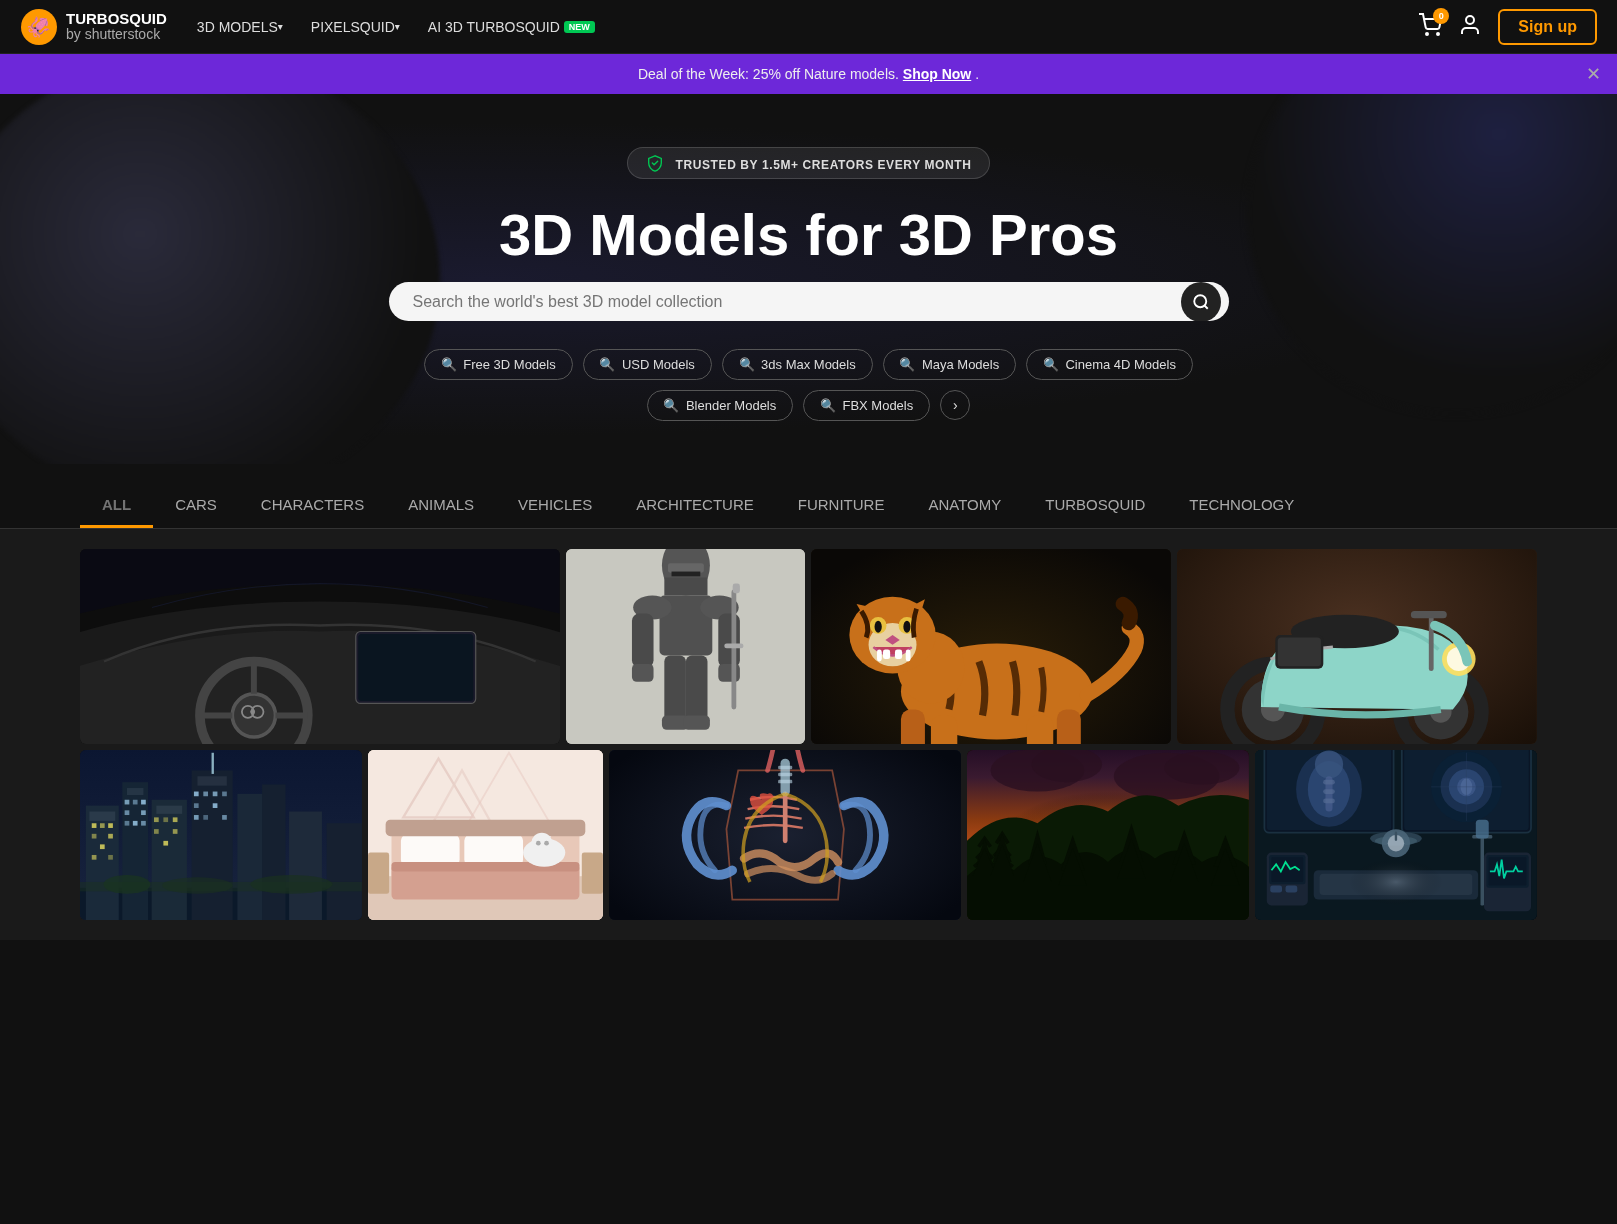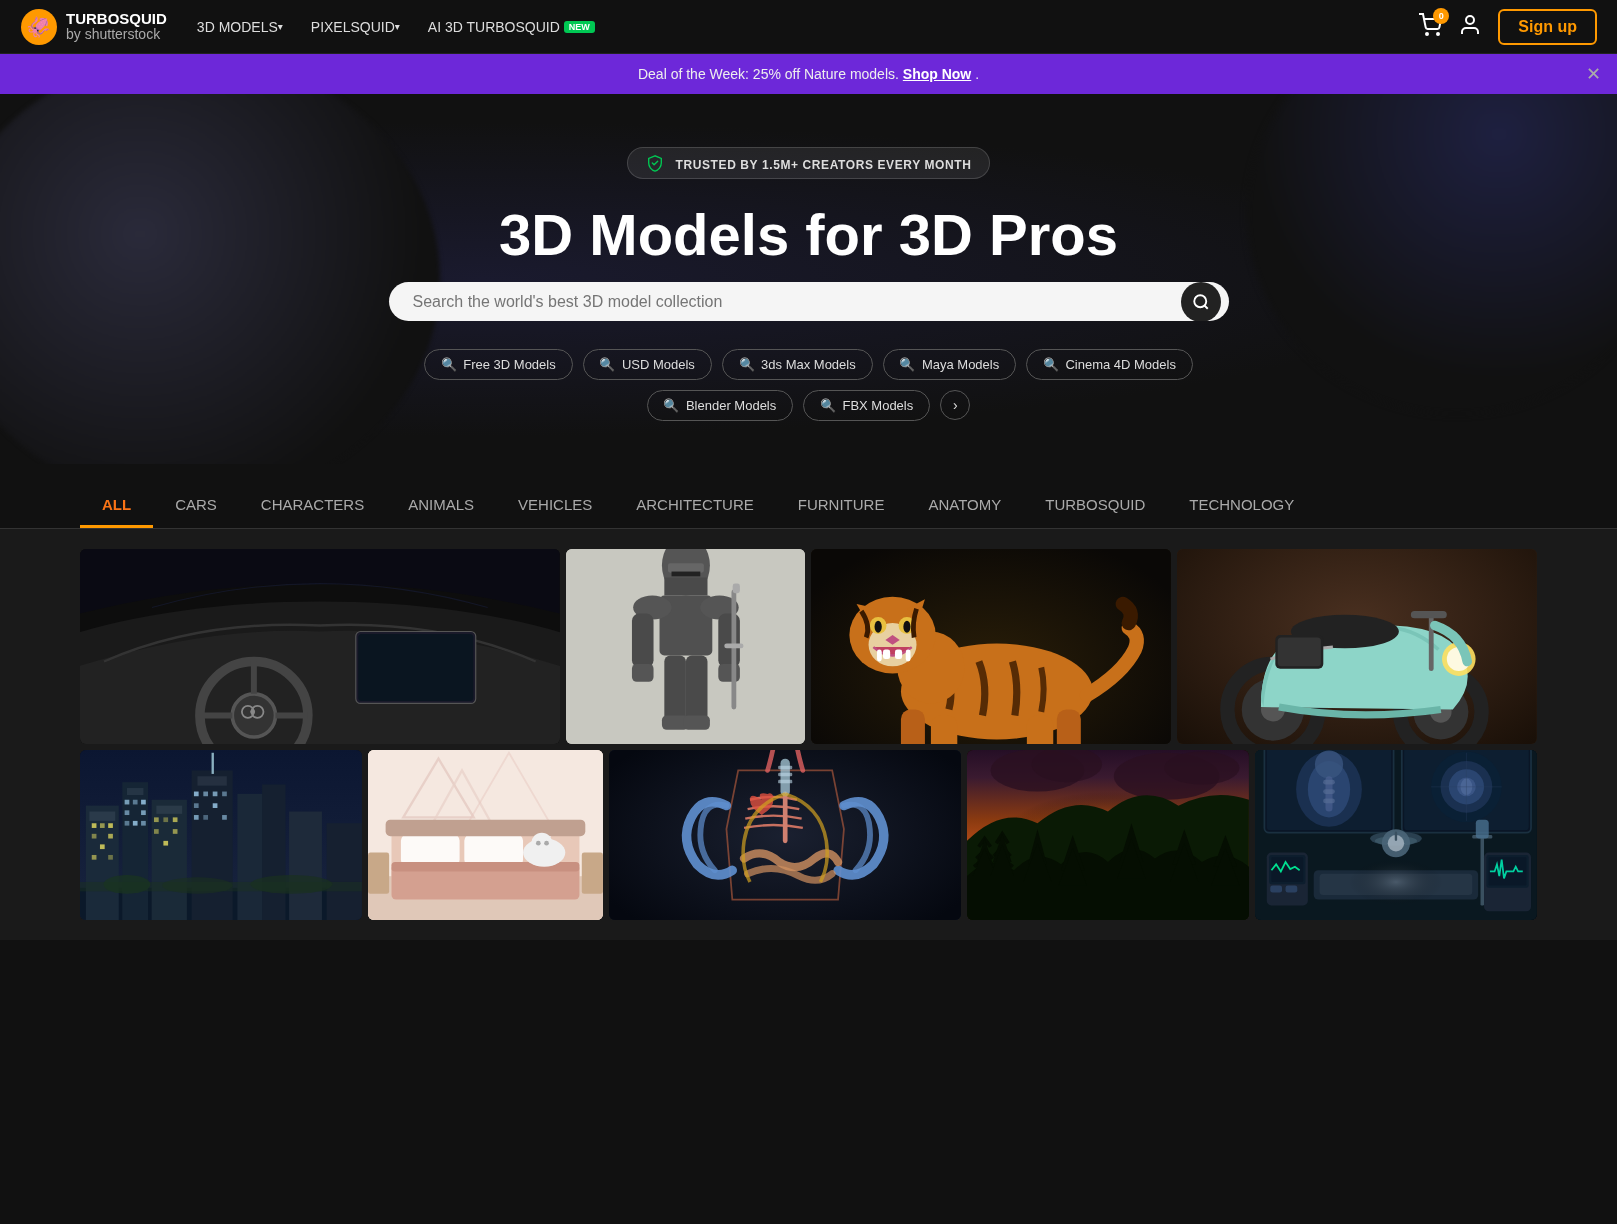--- a/index.html
+++ b/index.html
@@ -262,21 +262,21 @@
       padding: 12px 22px;
       font-size: 15px;
       font-weight: 500;
       color: #aaa;
       cursor: pointer;
       border-bottom: 3px solid transparent;
       white-space: nowrap;
       text-decoration: none;
     }
     .cat-tab.active {
-      color: #f97316;
+      color: #737373;
       border-bottom: 3px solid #f90;
       font-weight: 700;
     }
 
     
     .gallery {
       background: #1a1a1a;
       padding: 20px 80px;
     }
     .gallery-grid-row1 {

